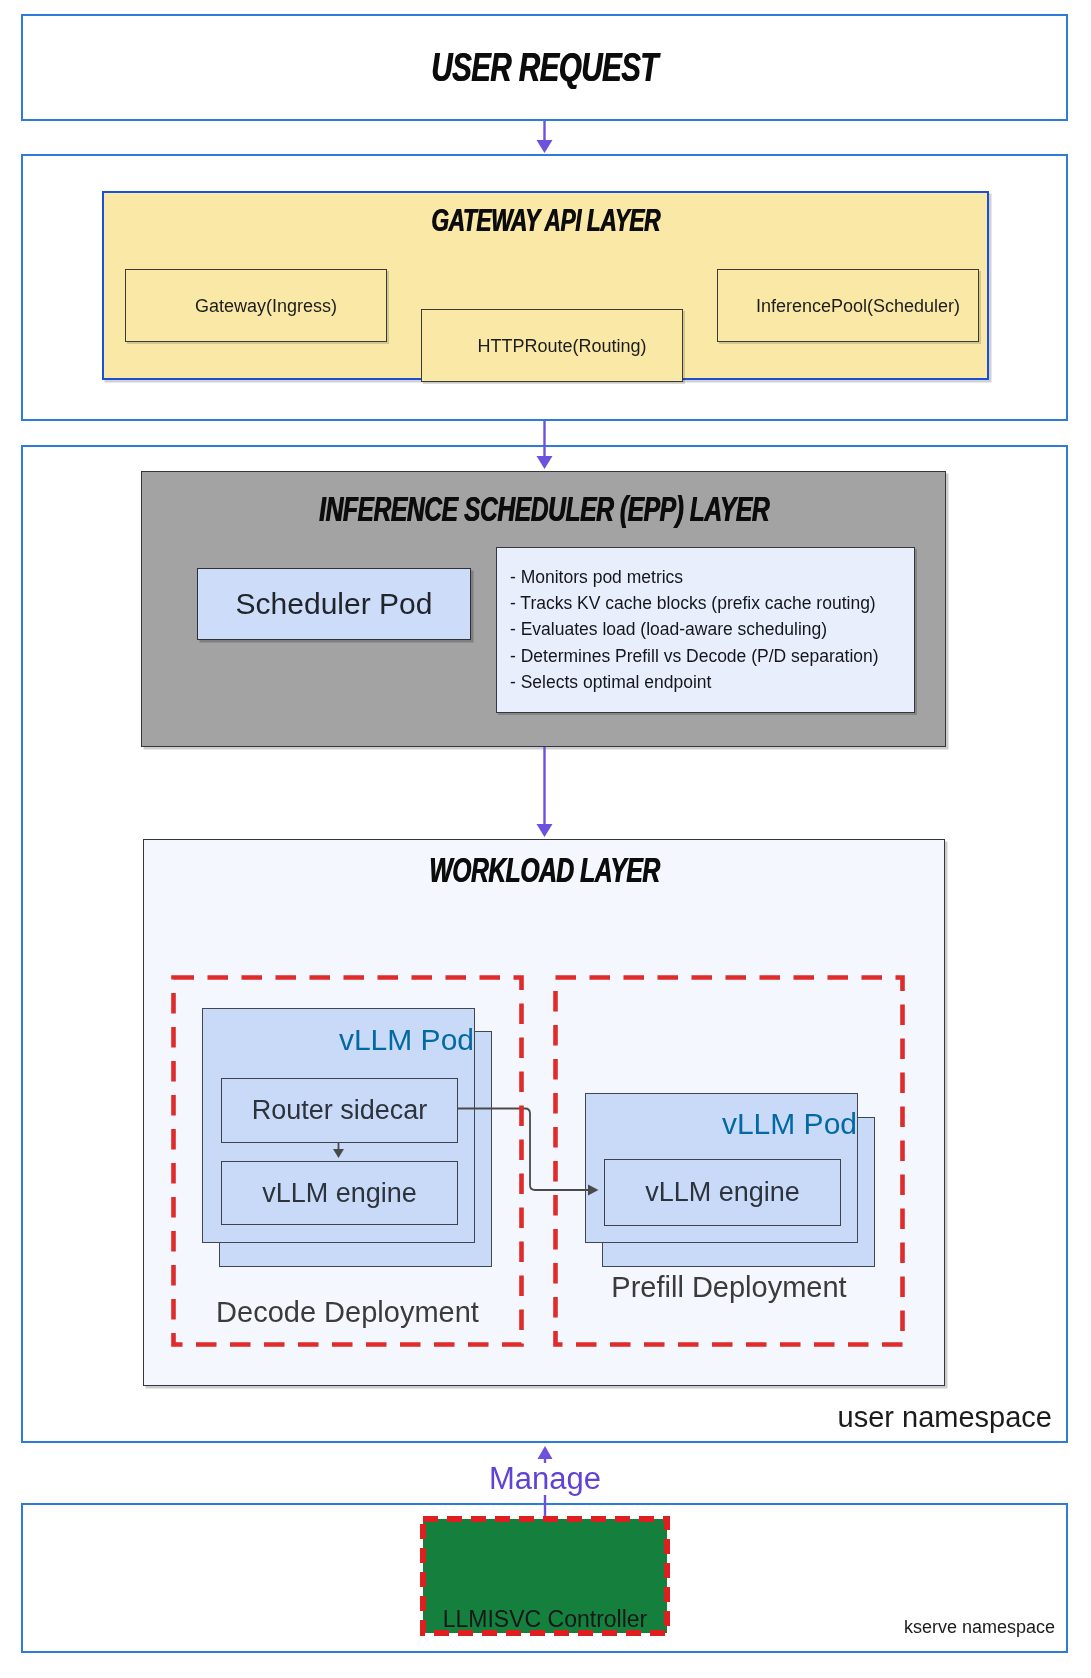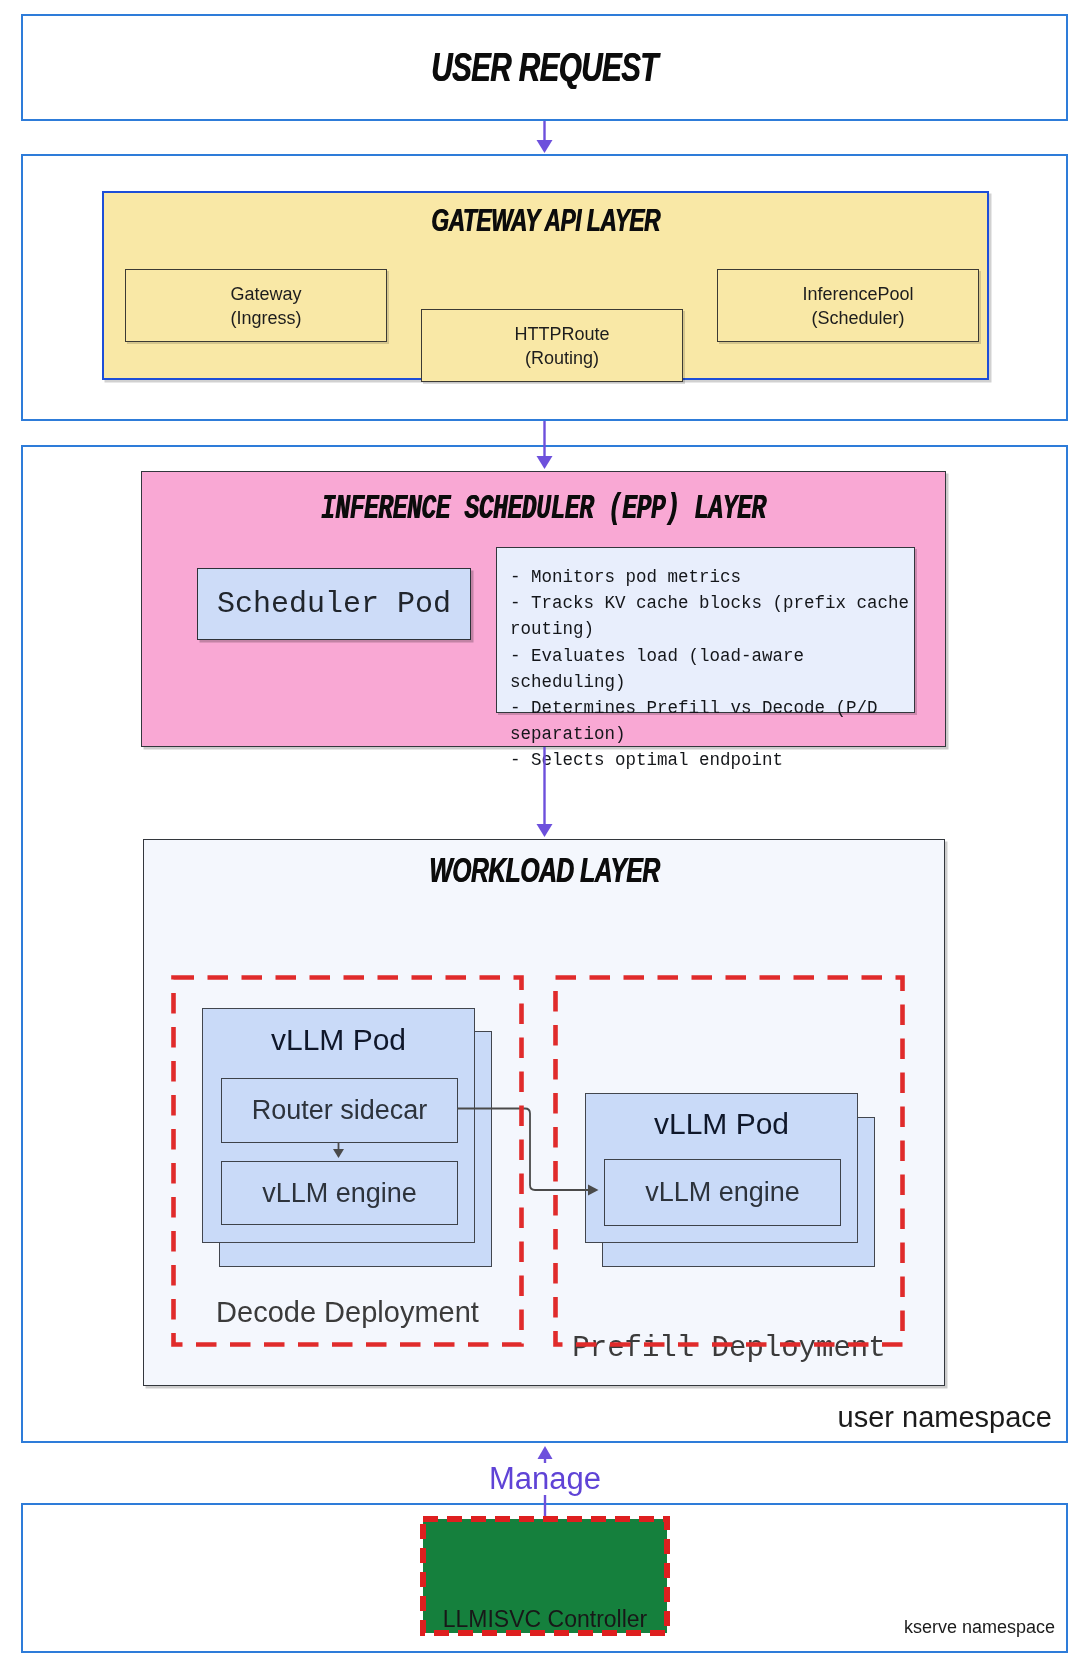--- a/index.html
+++ b/index.html
@@ -11,42 +11,42 @@
   
   .blue-box{border:2px solid #2e7cd9;background:#ffffff;}
   
   .comic{
     display:inline-block;font-weight:bold;font-style:italic;color:#0c0c0c;
     letter-spacing:-0.5px;white-space:nowrap;
     transform:scale(0.95,1.32);transform-origin:center;
     text-shadow:0.7px 0 0 currentColor;
   }
   .center-flex{display:flex;align-items:center;justify-content:center;}
-  .col-center{display:flex;flex-direction:column;align-items:center;justify-content:center;padding-left:20px;}
+  .col-center{display:flex;flex-direction:row;align-items:center;justify-content:center;padding-left:20px;}
   
   .yellow-box{background:#f9e8a6;border:2px solid #1d4ed8;box-shadow:2.5px 2.5px 0 rgba(0,0,0,0.18);}
   .gw-sub{
     background:#f9e8a6;border:1.6px solid #3c3a34;box-shadow:2px 2px 0 rgba(0,0,0,0.15);
     font-size:18px;line-height:24px;color:#1d1d1d;text-align:center;
   }
   
   .layer-box{border:1.8px solid #33373d;box-shadow:2.5px 2.5px 0 rgba(0,0,0,0.2);}
-  .sched-layer{background:#f9a8d4;font-family:Liberation Mono, monospace;}
+  .sched-layer{background:#a3a3a3;}
   .work-layer{background:#f4f7fd;}
   .sched-pod{
     background:#cddcf8;border:1.8px solid #2e3238;box-shadow:2.5px 2.5px 0 rgba(0,0,0,0.22);
     font-size:30px;color:#20252c;
   }
   .details-box{
     background:#e8eefc;border:1.6px solid #33373d;box-shadow:2px 2px 0 rgba(0,0,0,0.18);
     padding:16px 0 0 13px;font-size:17.5px;line-height:26.2px;color:#14161a;
   }
   
   .pod{background:#c9daf8;border:1.6px solid #42464e;}
-  .pod-label{font-size:30px;color:#0f172a;text-align:center;}
+  .pod-label{font-size:30px;color:#0369a1;text-align:right;}
   .pod-inner{
     background:#c9daf8;border:1.6px solid #3d424a;
     display:flex;align-items:center;justify-content:center;
     font-size:27px;color:#2d333c;
   }
   .deploy-label{font-size:29px;color:#3b3b3b;text-align:center;}
   .ns-label{color:#1b1b1b;}
   .manage-label{font-size:31px;color:#5f43d6;text-align:center;}
   .llmisvc{
     background:#15803d;font-size:23px;color:#181818;
@@ -120,21 +120,21 @@
 
   <div class="abs pod" style="left:602px;top:1117px;width:273px;height:150px;"></div>
   <div class="abs pod" style="left:585px;top:1093px;width:273px;height:150px;">
     <div class="abs pod-label" style="left:0;top:13px;width:100%;">vLLM Pod</div>
     <div class="abs pod-inner" style="left:18px;top:65px;width:237px;height:67px;">
       <span>vLLM engine</span>
     </div>
   </div>
 
   <div class="abs deploy-label" style="left:173px;top:1296px;width:349px;">Decode Deployment</div>
-  <div class="abs deploy-label" style="left:555px;top:1332px;width:348px;font-family:Liberation Mono, monospace;">Prefill Deployment</div>
+  <div class="abs deploy-label" style="left:555px;top:1271px;width:348px;">Prefill Deployment</div>
 
   <div class="abs ns-label" style="right:39px;top:1400px;font-size:29px;line-height:34px;">user namespace</div>
 
   <div class="abs manage-label" style="left:465px;top:1461px;width:160px;">Manage</div>
 
   <div class="abs blue-box" style="left:21px;top:1503px;width:1047px;height:150px;"></div>
 
   <div class="abs llmisvc" style="left:423px;top:1519px;width:244px;height:114px;">
     <span>LLMISVC Controller</span>
   </div>

